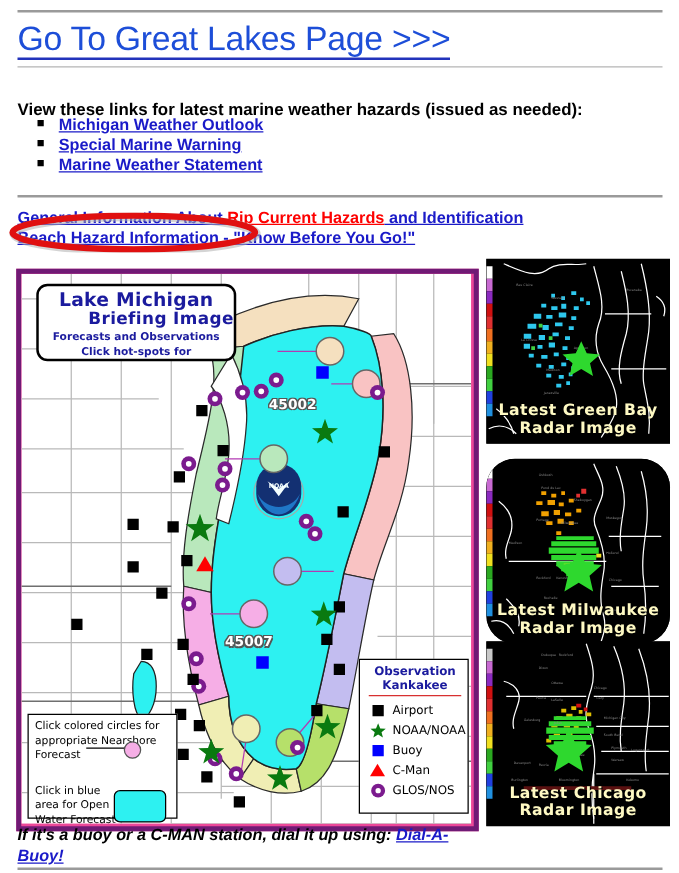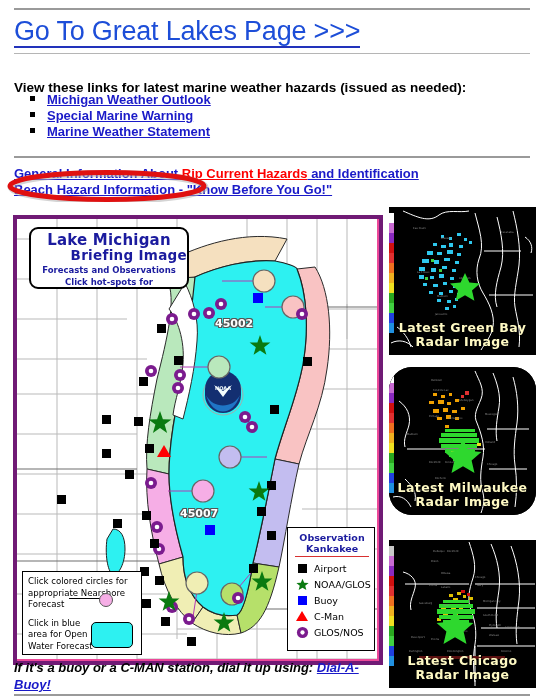--- a/index.html
+++ b/index.html
@@ -189,21 +189,21 @@
     height: 84px;
     border: 1px solid #000;
     background: #fff;
     box-sizing: border-box;
     padding: 4px 5px 0 5px;
     font-family: "DejaVu Sans", sans-serif;
     font-size: 8.6px;
     color: #000;
     line-height: 11.5px;
   }
-  .ns-legend .row2 { margin-top: 7px; position: relative; }
+  .ns-legend .row2 { margin-top: 17px; position: relative; }
   .ns-swatch {
     position: absolute;
     right: 3px;
     top: 4px;
     width: 40px;
     height: 24px;
     background: #2df1f1;
     border: 1px solid #000;
     border-radius: 5px;
   }
@@ -578,21 +578,21 @@
           </span>
         <span class="obs-lbl">Airport</span>
       </div>
 
       <div class="obs-row">
         <span class="obs-gl">
           <svg width="13" height="13" viewBox="0 0 20 20">
               <path d="M10,1 l2.6,6.3 6.8,0.4 -5.2,4.3 1.7,6.6 -5.9,-3.7 -5.9,3.7 1.7,-6.6 -5.2,-4.3 6.8,-0.4 Z" fill="#0a7a10"></path>
             </svg>
         </span>
-        <span class="obs-lbl">NOAA/GLOS</span>
+        <span class="obs-lbl">NOAA/NOAA</span>
       </div>
 
       <div class="obs-row">
         <span class="obs-gl">
             <span class="sq-blue"></span>
           </span>
         <span class="obs-lbl">Buoy</span>
       </div>
 
       <div class="obs-row">
@@ -790,21 +790,21 @@
         <text x="100" y="122">Gary</text>
       </g>
       <path d="M74,72 l5.4,11.8 13,1.1 -9.8,8.6 2.9,12.6 -11.5,-6.9 -11.5,6.9 2.9,-12.6 -9.8,-8.6 13,-1.1 Z" fill="#2ed82e"></path>
     </svg>
     <div class="radar-cap">
       <div>Latest Milwaukee</div>
       <div>Radar Image</div>
     </div>
   </div>
 
-  <div class="radar" style="top:540px;text-decoration:underline;">
+  <div class="radar" style="top:513px;text-decoration:underline;">
     <svg width="147" height="148" viewBox="0 0 147 148">
       <rect width="147" height="148" fill="#000000"></rect>
       <g>
         <rect x="0" y="6" width="5" height="10" fill="#c8c8c8"></rect>
         <rect x="0" y="16" width="5" height="10" fill="#c86ad2"></rect>
         <rect x="0" y="26" width="5" height="10" fill="#8b2ac0"></rect>
         <rect x="0" y="36" width="5" height="10" fill="#d01010"></rect>
         <rect x="0" y="46" width="5" height="10" fill="#e03030"></rect>
         <rect x="0" y="56" width="5" height="10" fill="#f07020"></rect>
         <rect x="0" y="66" width="5" height="10" fill="#f0b020"></rect>

